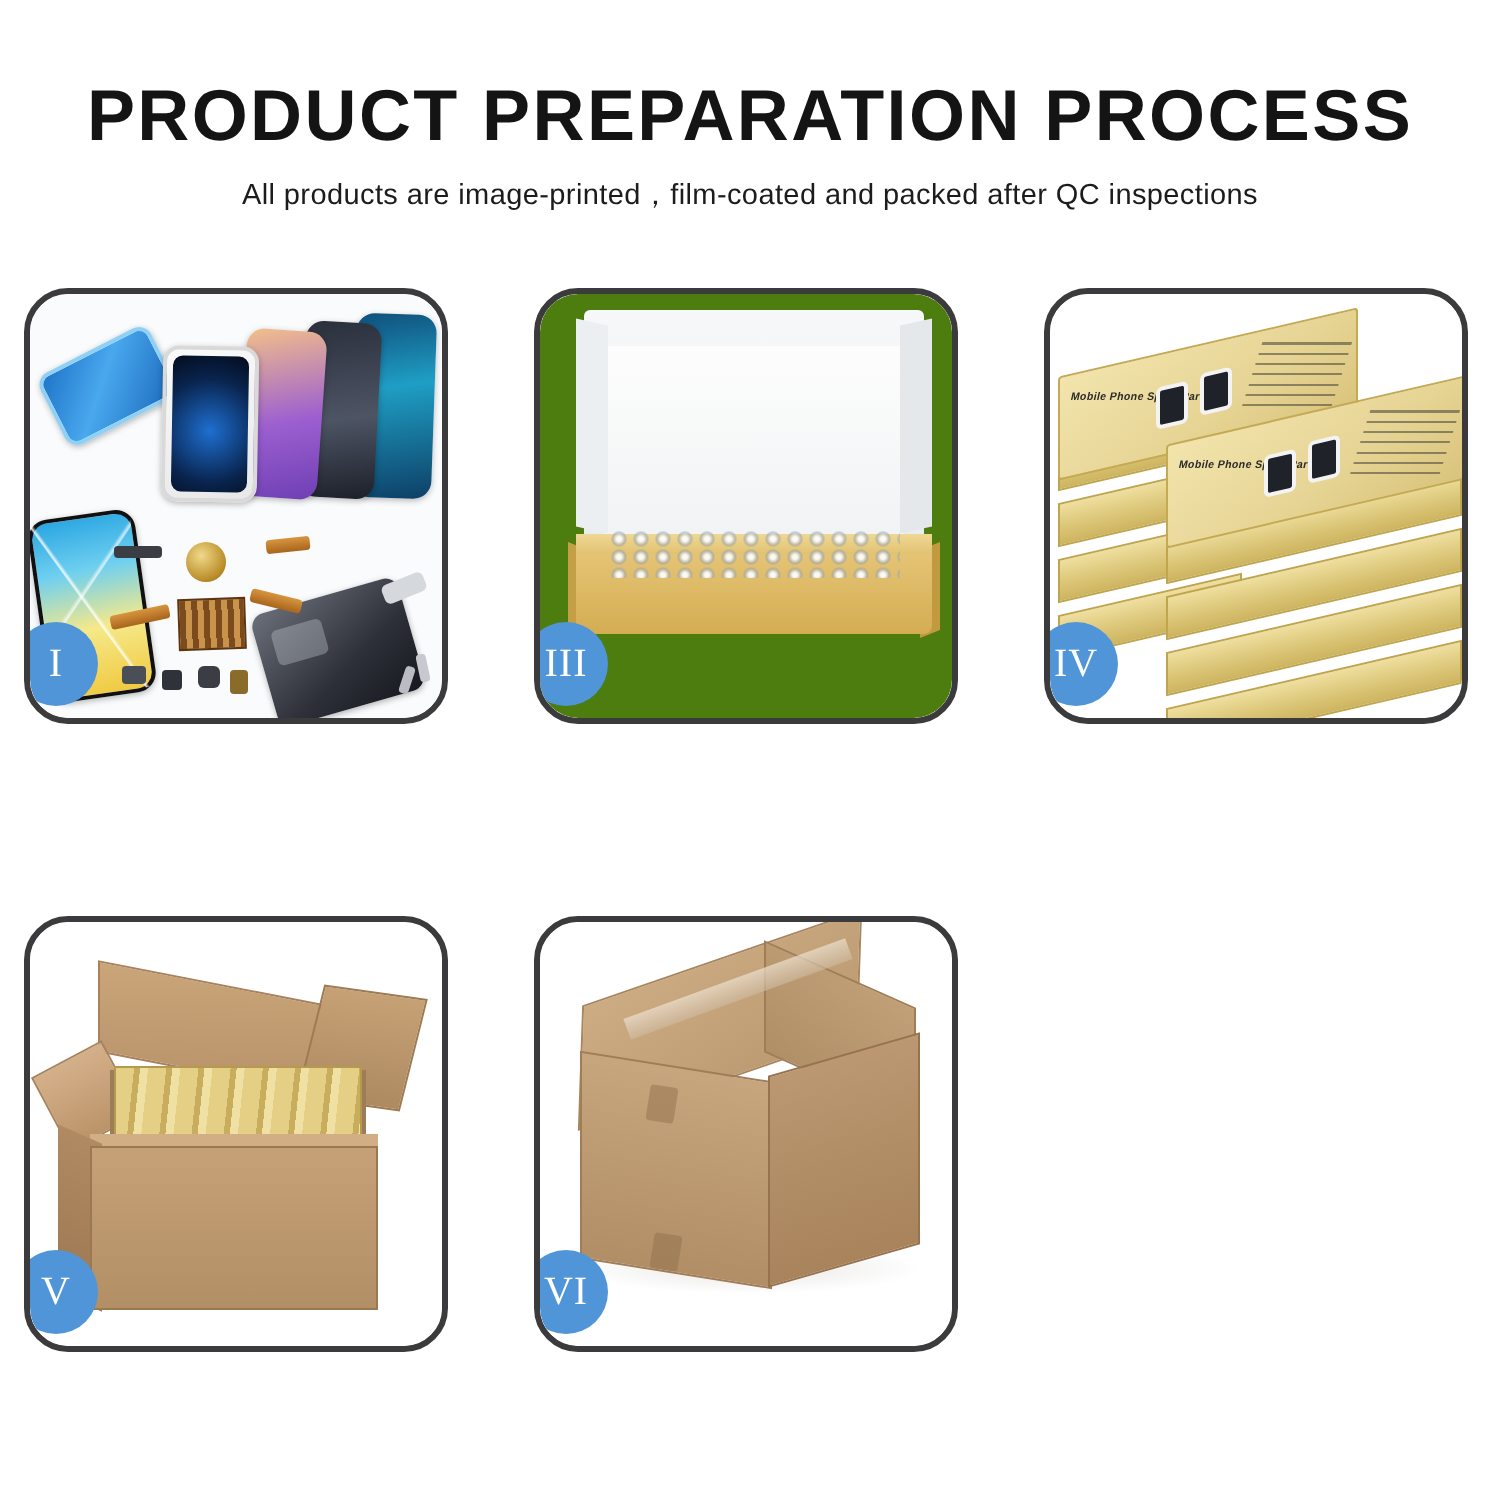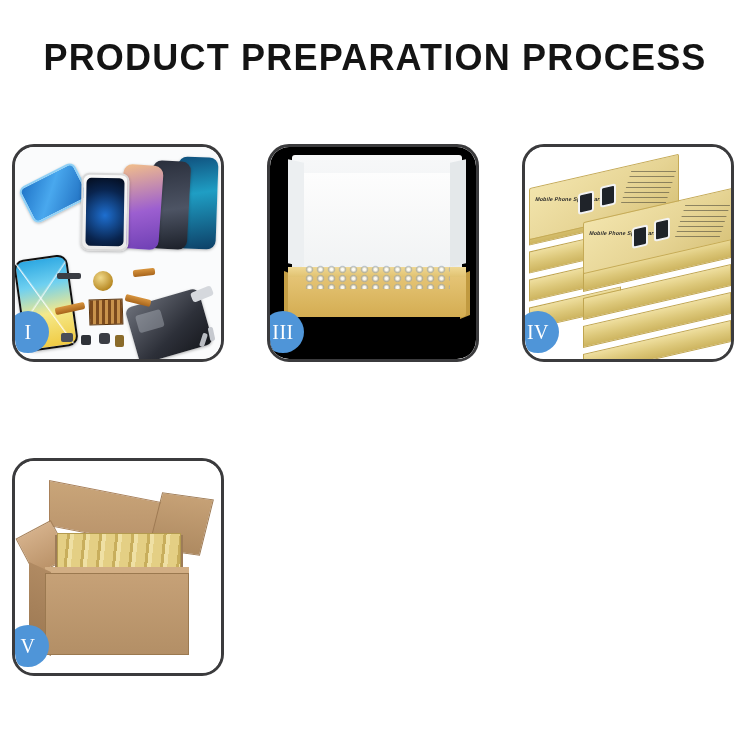--- a/index.html
+++ b/index.html
@@ -220,21 +220,21 @@
     background-size: 16.4px 14px;
     background-position: 8.2px 7px;
   }
   .sleeve-seal {
     position: absolute;
     left: 58px; width: 98px; height: 5px;
     background: rgba(255,255,255,0.75);
   }
 
   
-  .p3 { background: #000000; }
+  .p3 { background: #4d7c0f; }
   .lid-back {
     position: absolute;
     left: 22px; top: 8px; width: 170px; height: 118px;
     background: linear-gradient(180deg, #f7f8f9, #e9ecee);
     border-radius: 3px;
   }
   .lid-inner {
     position: absolute;
     left: 32px; top: 26px; width: 150px; height: 94px;
     background: linear-gradient(180deg, #fdfdfd, #f1f3f4);
@@ -430,20 +430,21 @@
     background: radial-gradient(ellipse at 50% 50%, rgba(150,140,130,0.22), transparent 70%);
   }
 </style>
 </head>
 <body>
 
 <div class="page">
 
   <div class="header">
     <div class="title">PRODUCT PREPARATION PROCESS</div>
+    <div class="subtitle">All products are image-printed，film-coated and packed after QC inspections</div>
   </div>
 
   <div class="grid">
 
     <div class="panel">
       <div class="panel-stage p1">
         <div class="scr scr-blue-film"></div>
         <div class="scr scr-teal"></div>
         <div class="scr scr-dark"></div>
         <div class="scr scr-purple"></div>
@@ -521,15 +522,28 @@
         <div class="c5-flap-left"></div>
         <div class="c5-inner"></div>
         <div class="c5-contents"></div>
         <div class="c5-lip"></div>
         <div class="c5-face-l"></div>
         <div class="c5-body"></div>
         <div class="badge">V</div>
       </div>
     </div>
 
+    <div class="panel">
+      <div class="panel-stage p6">
+        <div class="c6-shadow"></div>
+        <div class="c6-top"></div>
+        <div class="c6-top-right"></div>
+        <div class="c6-front"></div>
+        <div class="c6-side"></div>
+        <div class="c6-tape"></div>
+        <div class="c6-tab" style="left:54px;top:82px;transform:rotate(9deg);"></div>
+        <div class="c6-tab" style="left:56px;top:156px;transform:rotate(9deg);"></div>
+        <div class="badge">VI</div>
+      </div>
+    </div>
 
   </div>
 </div>
 
 </body></html>

